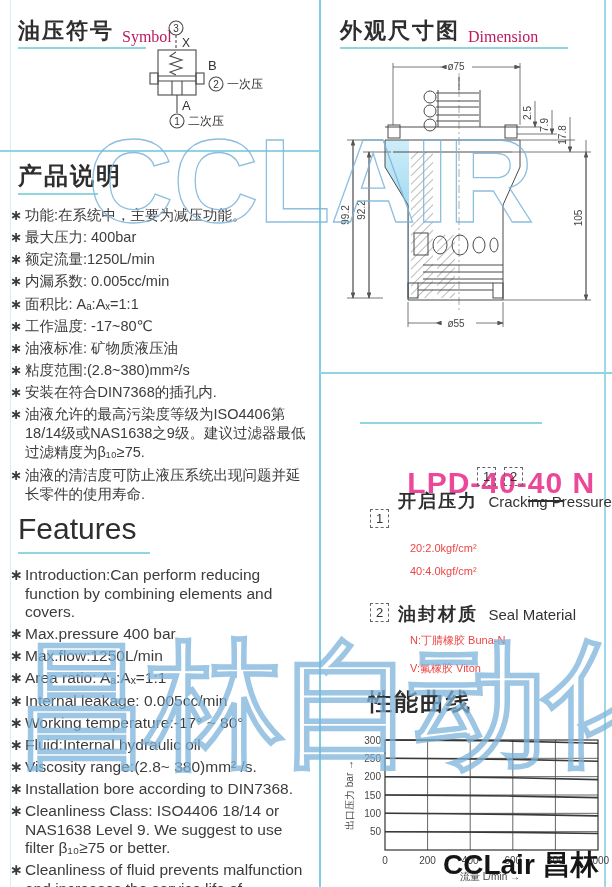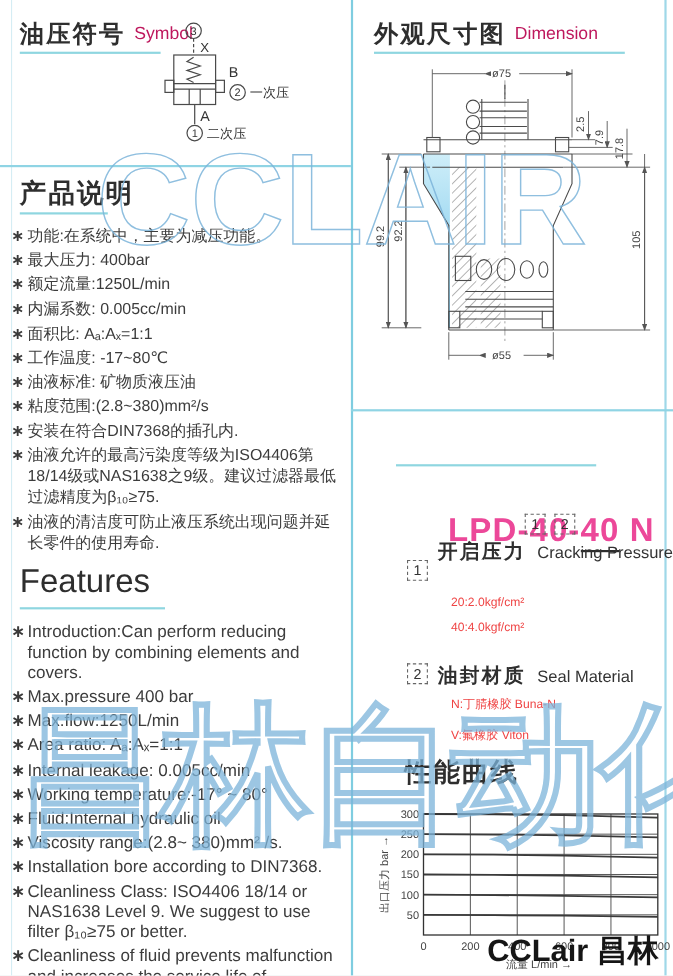--- a/index.html
+++ b/index.html
@@ -2,21 +2,21 @@
 <html><head>
 <meta charset="utf-8">
 <style>
   html,body{margin:0;padding:0;background:#e8eef0;}
   .page{position:relative;width:612px;height:887px;background:#ffffff;overflow:hidden;
         font-family:"Liberation Sans","DejaVu Sans",sans-serif;color:#3c3c3c;}
   .abs{position:absolute;}
   
   .h-cn{font-weight:bold;font-size:22px;color:#2e2e2e;letter-spacing:2px;}
   .h-en{font-size:16px;color:#be185d;margin-left:8px;}
-  .h-row{display:flex;align-items:center;}
+  .h-row{display:flex;align-items:flex-end;font-family:Liberation Serif, serif;}
   .h-line{position:absolute;height:2px;background:#8fd6e0;}
   
   .div-v{position:absolute;width:2px;background:#7fcde0;}
   .div-h{position:absolute;height:2px;background:#8fd4e4;}
   .edge{position:absolute;width:1px;background:#d5edf4;}
   
   ul.blist{list-style:none;margin:0;padding:0;}
   ul.blist li{position:relative;padding-left:15px;}
   ul.blist .blt{position:absolute;left:0;top:0;font-weight:bold;color:#3a3a3a;}
   .plist li{font-size:14.5px;line-height:1.32;margin-bottom:3px;}

